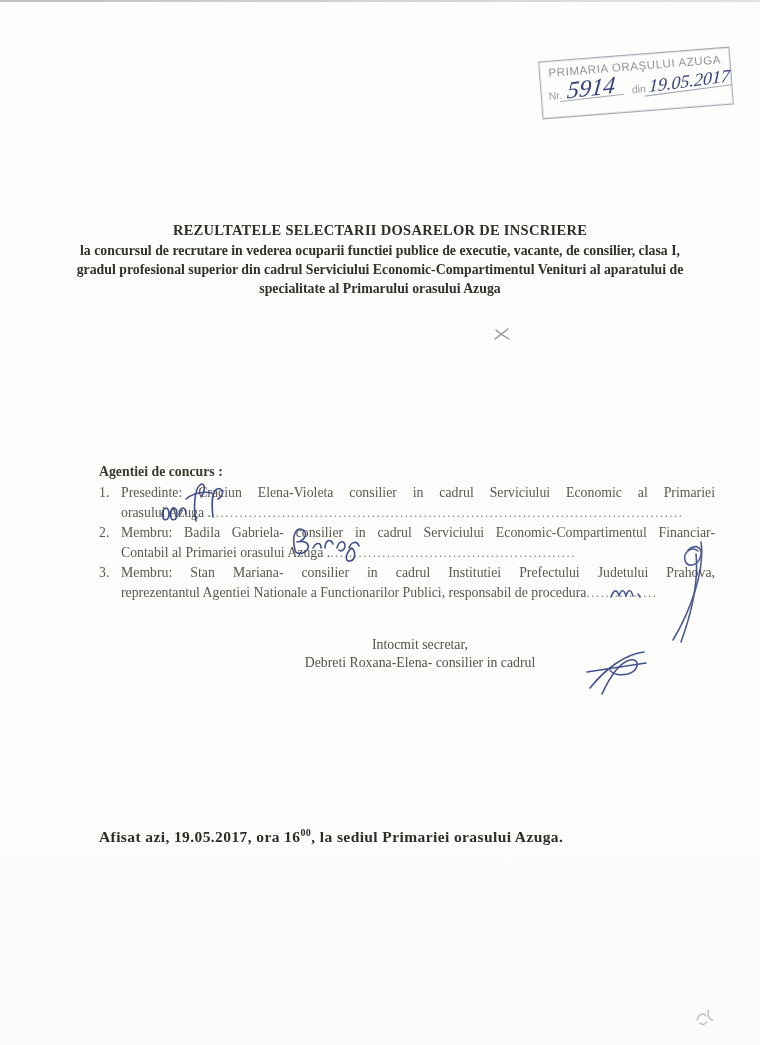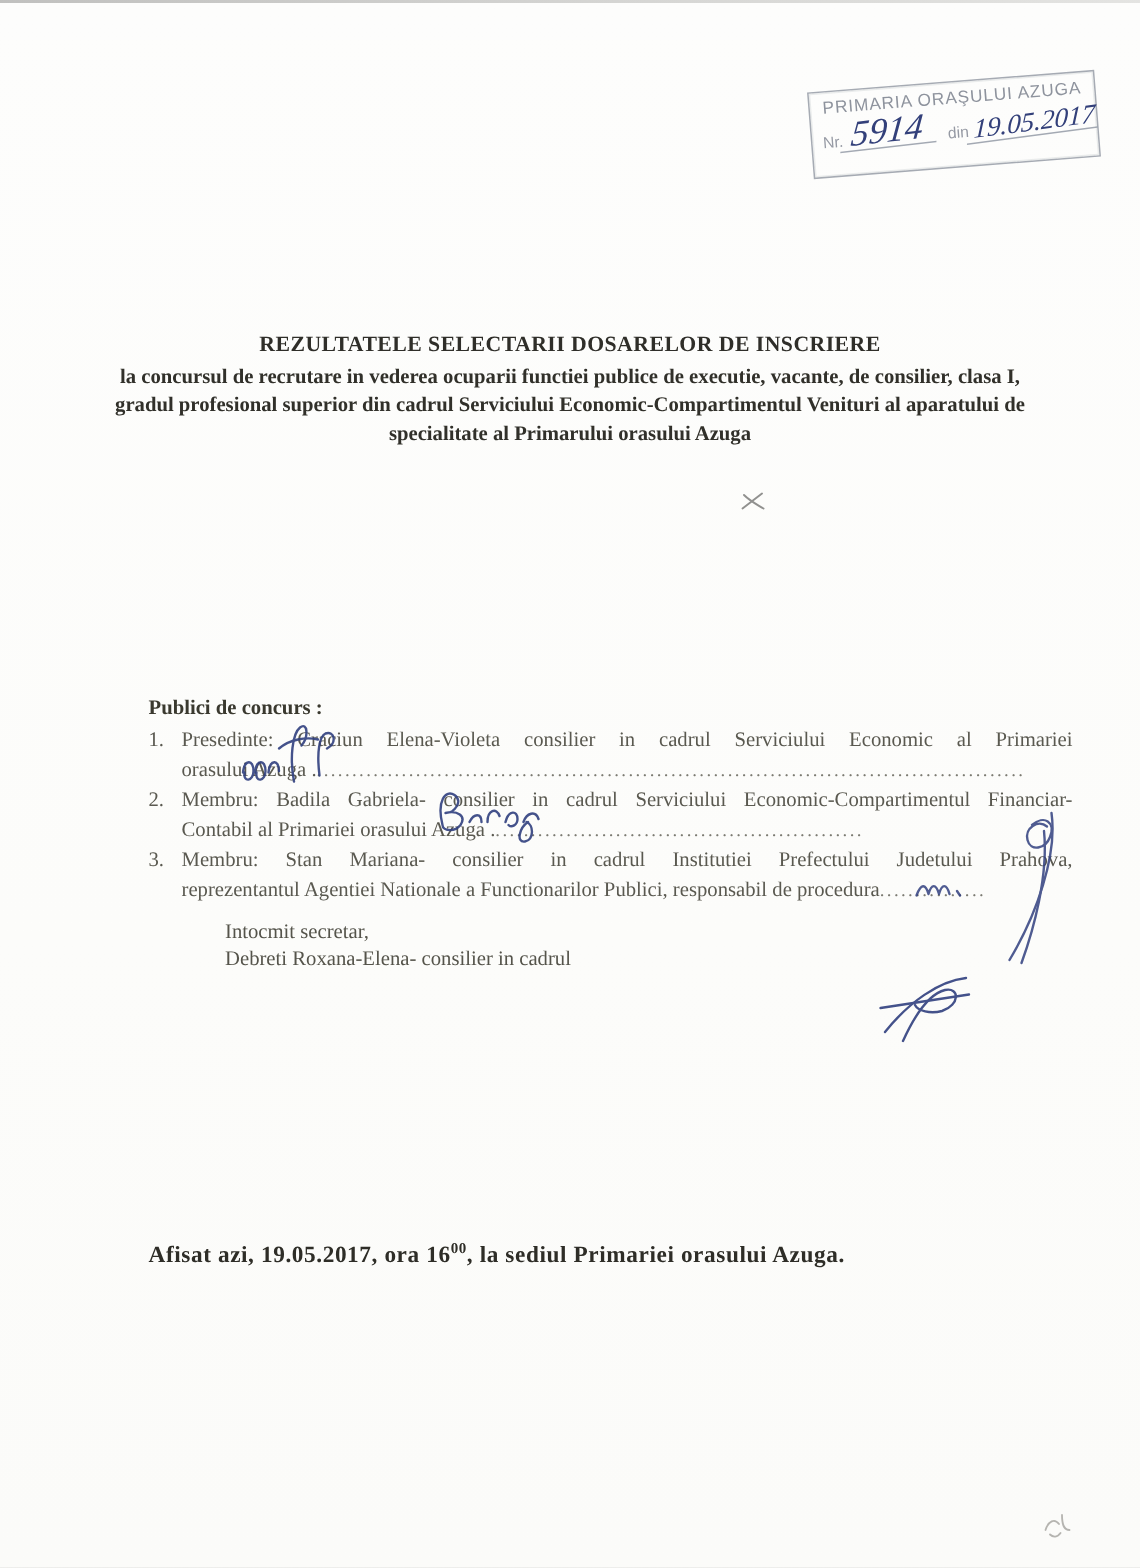--- a/index.html
+++ b/index.html
@@ -88,21 +88,21 @@
     position:absolute;left:99px;top:483px;width:616px;
     font-size:13.8px;color:#5a5950;line-height:20px;
   }
   .c-item{display:grid;grid-template-columns:22px 1fr;}
   .c-num{color:#5a5950;}
   .c-line1{text-align:justify;text-align-last:justify;}
   .c-line2{white-space:nowrap;overflow:hidden;}
   .dots{color:#7c7b72;letter-spacing:1.6px;font-size:12.5px;}
   
   .secretary{
-    position:absolute;left:150px;top:612px;width:540px;
+    position:absolute;left:150px;top:636px;width:540px;text-align:center;
     font-size:13.8px;color:#55544b;line-height:17.5px;
   }
   
   .footer-line{
     position:absolute;left:99px;top:827px;
     font-size:15.5px;font-weight:bold;color:#2e2d27;letter-spacing:.4px;
   }
   .footer-line sup{font-size:10px;margin-top:36px;}
   
   svg.ink{position:absolute;overflow:visible;}
@@ -126,21 +126,21 @@
       <span class="hand stamp-date">19.05.2017</span>
     </div>
   </div>
 
   <div class="title-block">
     <h1 class="doc-title">REZULTATELE SELECTARII DOSARELOR DE INSCRIERE</h1>
     <p class="doc-subtitle">la concursul de recrutare in vederea ocuparii functiei publice de executie, vacante, de consilier, clasa I, gradul profesional superior din cadrul Serviciului Economic-Compartimentul Venituri al aparatului de specialitate  al Primarului orasului Azuga</p>
   </div>
 
 
-  <div class="commission-heading">Publici de concurs :</div>
+  <div class="commission-heading">Agentiei de concurs :</div>
 
   <div class="commission-list">
     <div class="c-item">
       <span class="c-num">1.</span>
       <div>
         <div class="c-line1">Presedinte: Craciun Elena-Violeta  consilier in cadrul Serviciului Economic al Primariei</div>
         <div class="c-line2"><span>orasului Azuga .</span><span class="dots">....................................................................................................</span></div>
       </div>
     </div>
     <div class="c-item">

